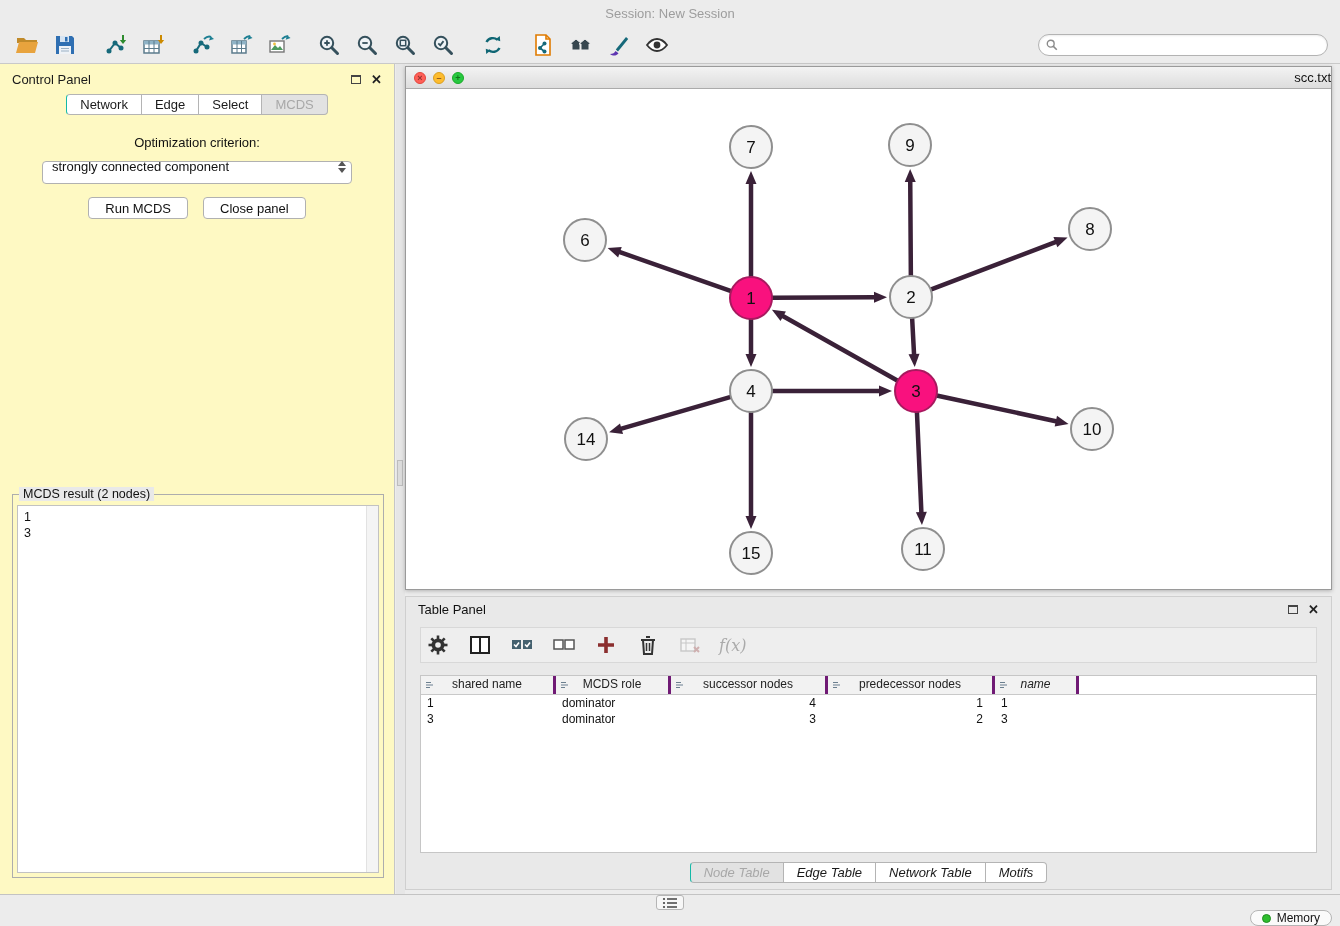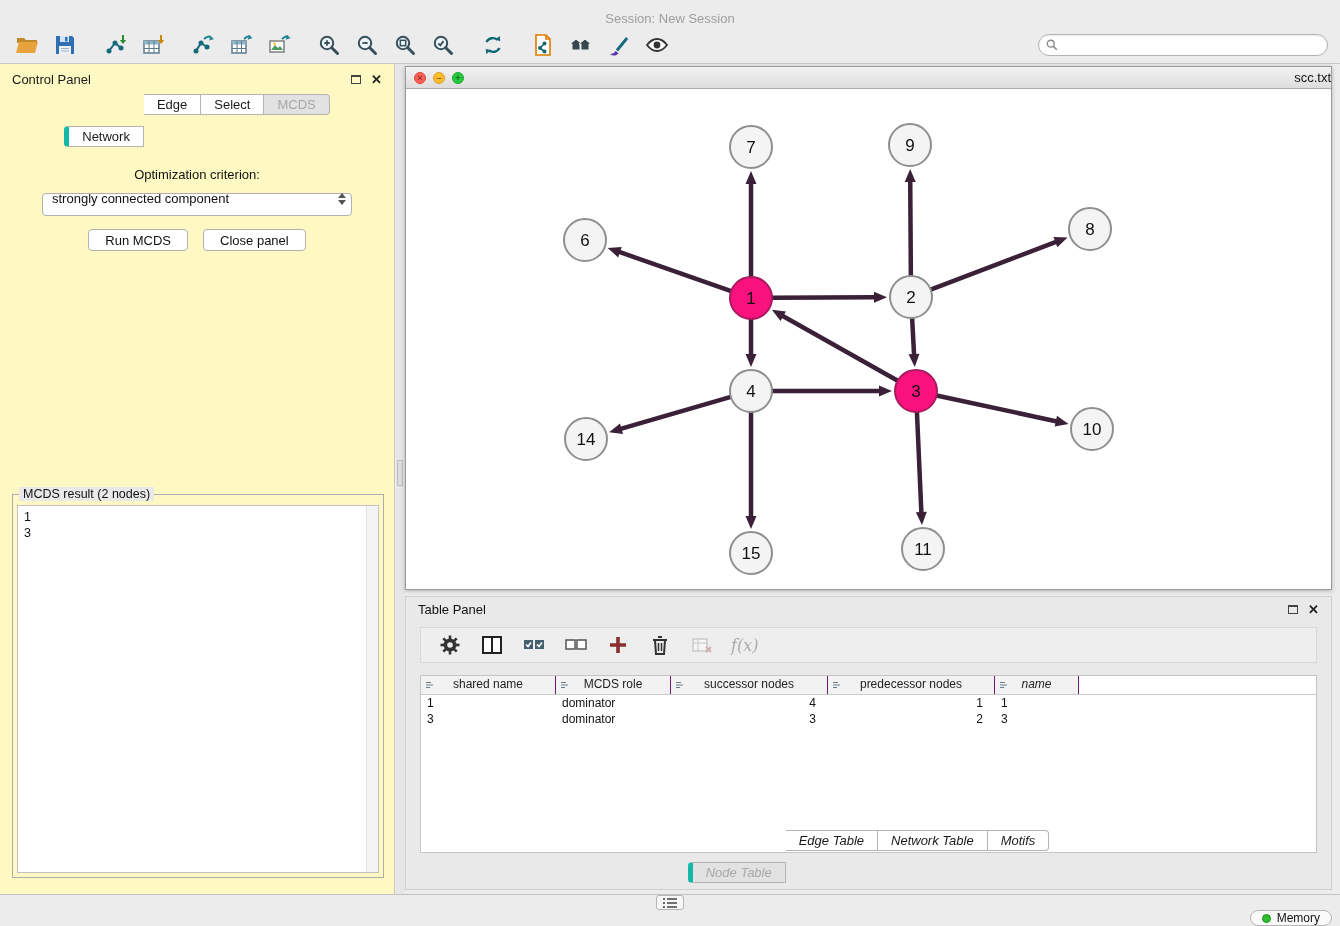--- a/index.html
+++ b/index.html
@@ -6,21 +6,21 @@
   html,body { width:1340px; height:926px; }
   body {
     font-family: "Liberation Sans", sans-serif;
     background:#ececec; color:#111;
     position:relative; overflow:hidden;
     font-size:13px;
   }
   button { border:none; background:transparent; font-family:inherit; cursor:default; }
 
   
-  #titlebar { height:26px; display:flex; align-items:flex-end; justify-content:center;
+  #titlebar { height:26px; display:flex; align-items:center; justify-content:center;
     color:#9d9d9d; font-size:13px; background:#ececec; }
 
   
   #toolbar { height:38px; display:flex; align-items:center; padding:0 12px;
     border-bottom:1px solid #c9c9c9; background:#ececec; }
   .tbgroup { display:flex; gap:8px; margin-right:20px; }
   .tbbtn { width:30px; height:30px; display:flex; align-items:center; justify-content:center; }
   .tbbtn svg { width:24px; height:24px; }
   .search-wrap { margin-left:auto; position:relative; }
   .search-wrap input { width:290px; height:22px; border:1px solid #b3b3b3; border-radius:11px;
@@ -32,21 +32,21 @@
   #control-panel { position:absolute; left:0; top:64px; width:395px; bottom:32px;
     background:#fef9c3; border-right:1px solid #c6c6c6; }
   .panel-header { display:flex; align-items:center; height:30px; padding:0 12px; font-size:13px; color:#1a1a1a; }
   .panel-header .spacer { flex:1; }
   .float-ic { width:10px; height:9px; border:1px solid #444; border-top:2px solid #444; display:inline-block; margin-right:10px; }
   .close-ic { font-size:13px; font-weight:bold; color:#222; line-height:1; }
 
   .segtabs { display:flex; justify-content:center; }
   .seg { height:21px; line-height:19px; padding:0 13px; background:#fff;
     border:1px solid #b4b4b4; border-left:none; font-size:13px; color:#1a1a1a; }
-  .seg.first { border-left:5px solid #14b8a6; border-radius:4px 0 0 4px;margin-top:32px; }
+  .seg.first { border-left:1px solid #14b8a6; border-radius:4px 0 0 4px; }
   .seg.last { border-radius:0 4px 4px 0; }
   .seg.active { background:#e2e2e2; color:#a8a8a8; }
 
   .opt-label { text-align:center; margin-top:20px; font-size:13px; }
   .dropdown { width:310px; margin:11px auto 0; height:23px; background:#fff;
     border:1px solid #b1b1b1; border-radius:4px; display:flex; align-items:center;
     font-size:13px; padding:0 5px 12px 9px; }
   .dropdown .val { flex:1; white-space:nowrap; overflow:hidden; }
   .stepper { display:flex; flex-direction:column; gap:2px; align-items:center; }
   .tri-up { width:0; height:0; border-left:4px solid transparent; border-right:4px solid transparent; border-bottom:5px solid #555; }
@@ -85,28 +85,28 @@
   .net-title { flex:1; text-align:right; font-size:13px; color:#111; }
   .net-content { position:relative; width:100%; height:500px; }
   #graph-svg { position:absolute; left:0; top:0; }
   #graph-svg text { font-family:"Liberation Sans", sans-serif; }
 
   
   #table-panel { position:absolute; left:405px; top:596px; width:927px; bottom:36px;
     background:#e9e9e9; border:1px solid #cfcfcf; }
   .tp-header { height:24px; display:flex; align-items:center; padding:0 12px; font-size:13px; }
   .tp-toolbar { height:36px; display:flex; align-items:center; gap:16px; margin:6px 14px 0;
-    background:#eeeeee; border:1px solid #d8d8d8; padding:0 16px; }
+    background:#eeeeee; border:1px solid #d8d8d8; padding:0 4px; }
   .tp-toolbar .tbbtn { width:26px; height:26px; }
   .fx-label { font-family:"DejaVu Serif", serif; font-style:italic; font-size:16px; color:#aaa; }
 
   .table-wrap { position:absolute; left:14px; right:14px; top:78px; bottom:36px;
     background:#fff; border:1px solid #c6c6c6; overflow:hidden; }
   .thead { display:flex; border-bottom:1px solid #c9c9c9; }
-  .th { height:18px; line-height:17px; background:#f2f2f2; border-right:1px solid #701a75;
+  .th { height:18px; line-height:17px; background:#f2f2f2; border-right:3px solid #701a75;
     font-size:12px; text-align:center; position:relative; flex:none; color:#222; }
   .sort-ic { position:absolute; left:4px; top:4px; width:10px; height:10px; }
   .tr { display:flex; height:16px; align-items:center; font-size:12px; }
   .td { flex:none; padding:0 12px 0 6px; white-space:nowrap; overflow:hidden; }
 
   .tp-tabs { position:absolute; bottom:6px; left:0; right:0; display:flex; justify-content:center;font-style:italic; }
 
   
   #status-bar { position:absolute; left:0; right:0; bottom:0; height:32px; background:#ececec;
     border-top:1px solid #c3c3c3; display:flex; align-items:center; padding:0 8px;flex-direction:column; }

